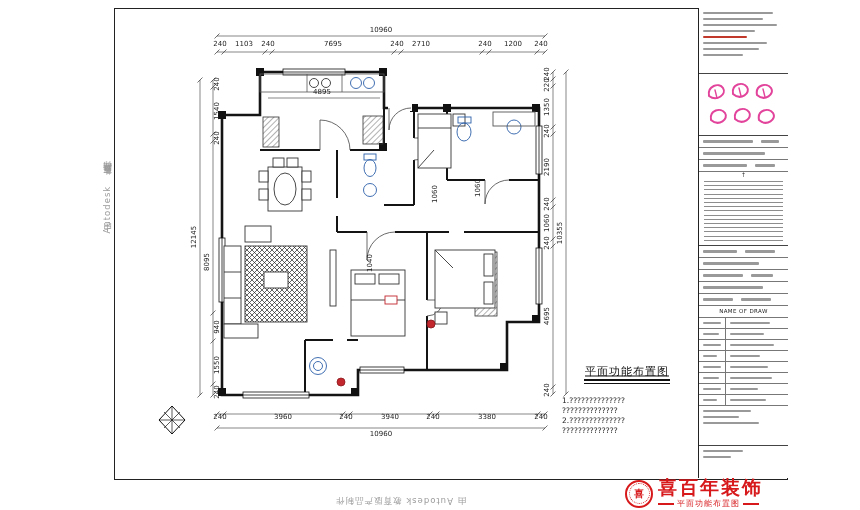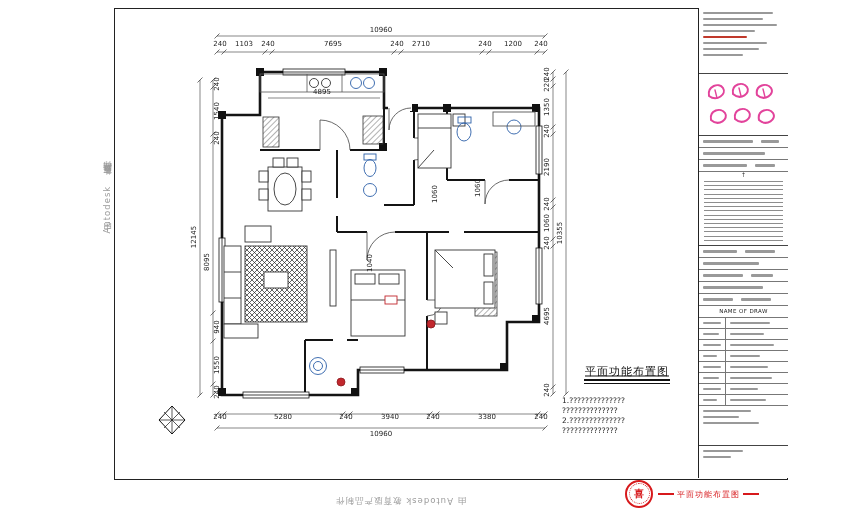--- a/index.html
+++ b/index.html
@@ -248,21 +248,21 @@
   <span class="dim-v" style="left:530px;top:131px">240</span>
   <span class="dim-v" style="left:530px;top:167px">2190</span>
   <span class="dim-v" style="left:530px;top:204px">240</span>
   <span class="dim-v" style="left:530px;top:223px">1060</span>
   <span class="dim-v" style="left:530px;top:243px">240</span>
   <span class="dim-v" style="left:530px;top:316px">4695</span>
   <span class="dim-v" style="left:530px;top:390px">240</span>
   <span class="dim-v" style="left:543px;top:233px">10355</span>
 
   <span class="dim" style="left:203px;top:417px">240</span>
-  <span class="dim" style="left:266px;top:417px">5280</span>
+  <span class="dim" style="left:266px;top:417px">3960</span>
   <span class="dim" style="left:329px;top:417px">240</span>
   <span class="dim" style="left:373px;top:417px">3940</span>
   <span class="dim" style="left:416px;top:417px">240</span>
   <span class="dim" style="left:470px;top:417px">3380</span>
   <span class="dim" style="left:524px;top:417px">240</span>
   <span class="dim" style="left:364px;top:434px">10960</span>
 
   <span class="dim" style="left:305px;top:92px">4895</span>
   <span class="dim-v" style="left:353px;top:263px">1040</span>
   <span class="dim-v" style="left:418px;top:194px">1060</span>
@@ -413,20 +413,21 @@
       <div class="bar" style="width:40px"></div>
         <div class="bar" style="width:28px"></div>
     </div>
   </div>
 
   <div class="brandlogo">
     <div class="emblem">
       <div class="emblem-inner">喜</div>
     </div>
     <div class="brandtext">
+      <div class="brandname">喜百年装饰</div>
       <div class="tagrow">
         <div class="tagdash"></div>
         <div class="tagline">平面功能布置图</div>
         <div class="tagdash"></div>
       </div>
     </div>
   </div>
 
 </div>
 

